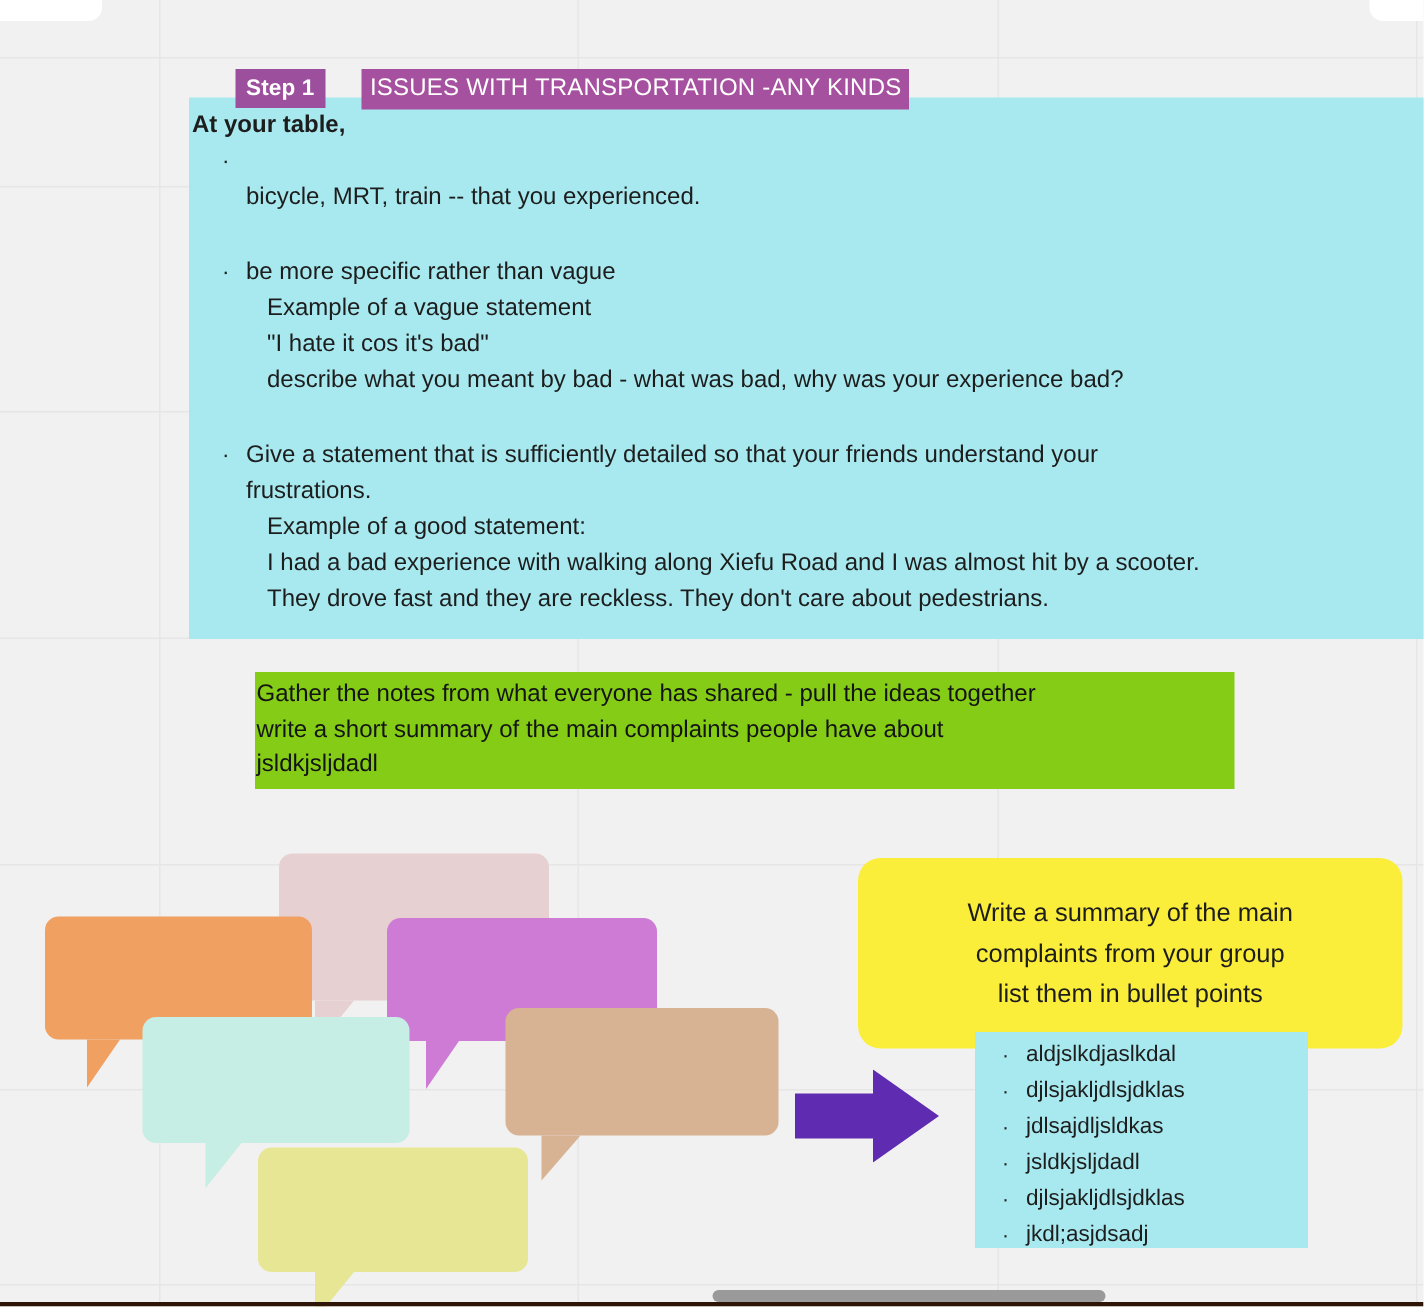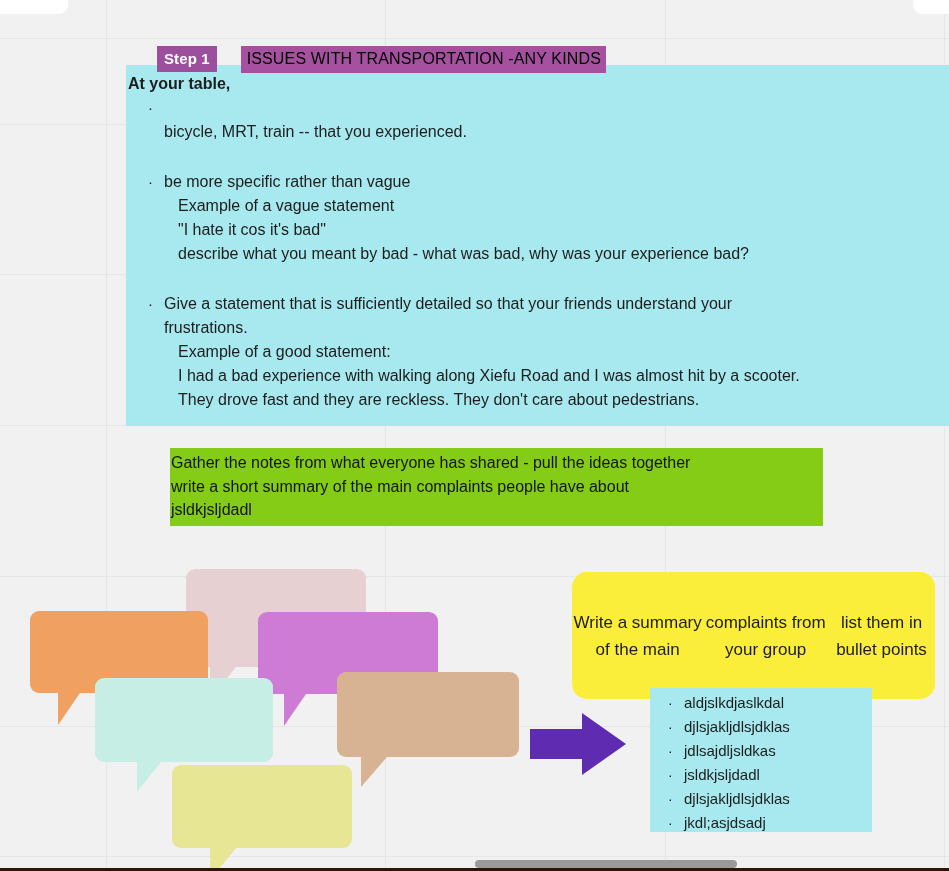--- a/index.html
+++ b/index.html
@@ -73,21 +73,21 @@
     color: #ffffff;
     font-weight: bold;
     font-size: 15px;
     line-height: 19px;
     padding: 3px 7px 4px 7px;
     white-space: nowrap;
     letter-spacing: 0.1px;
   }
   .step-title {
     background: #a6519f;
-    color: #000000;
+    color: #ffffff;
     font-size: 16px;
     line-height: 20px;
     padding: 3px 5px 4px 6px;
     margin-left: 24px;
     white-space: nowrap;
     letter-spacing: 0.15px;
     text-align: center;
   }
 
   
@@ -222,28 +222,27 @@
   
   #yellow-callout {
     position: absolute;
     left: 572px;
     top: 572px;
     width: 363px;
     height: 127px;
     background: #fbee3b;
     border-radius: 15px;
     display: flex;
-    flex-direction: row;
+    flex-direction: column;
     align-items: center;
     justify-content: center;
     color: #1d1d1d;
     font-size: 17px;
     line-height: 27px;
     z-index: 12;
-    text-align: center;
   }
 
   
   #cyan-list {
     position: absolute;
     left: 650px;
     top: 688px;
     width: 222px;
     height: 144px;
     background: #a7e9ef;

